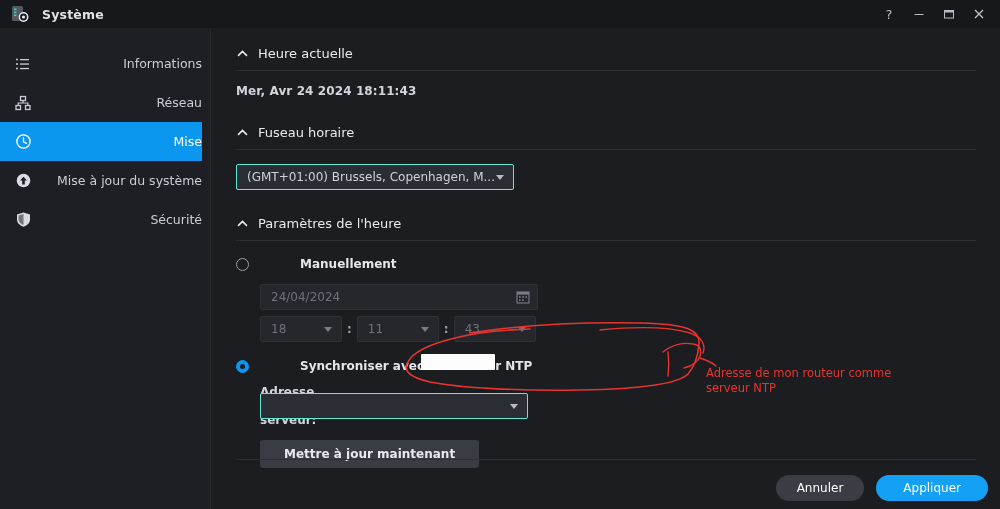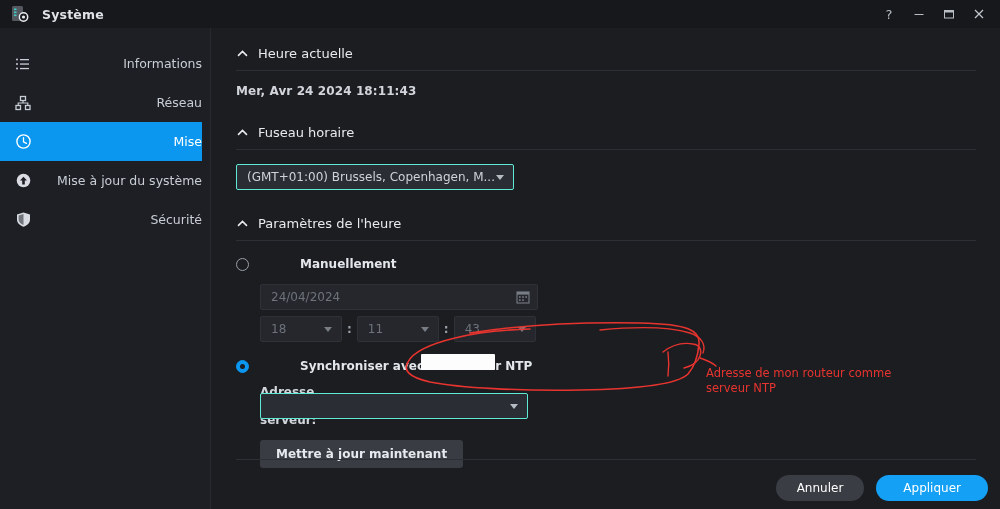--- a/index.html
+++ b/index.html
@@ -226,21 +226,21 @@
     font-weight: bold;
     color: #e3e6ea;
   }
 
   .ntp-select { width: 268px; }
 
   .flat-btn {
     margin-left: 48px;
     margin-top: 13px;
     height: 28px;
-    padding: 0 16px;
+    padding: 0 24px;
     display: inline-flex;
     align-items: center;
     background: #393c43;
     border: none;
     border-radius: 3px;
     color: #e6e9ed;
     font-size: 12px;
     font-weight: bold;
     font-family: inherit;
   }

